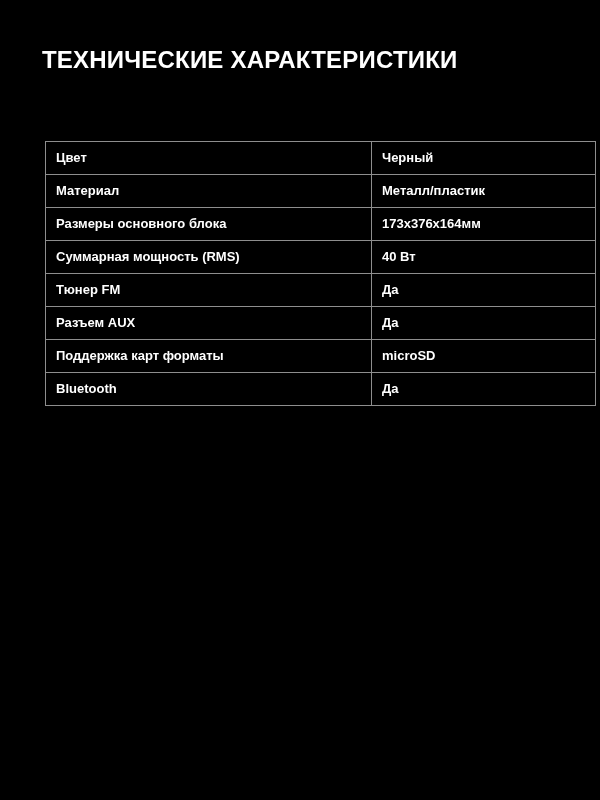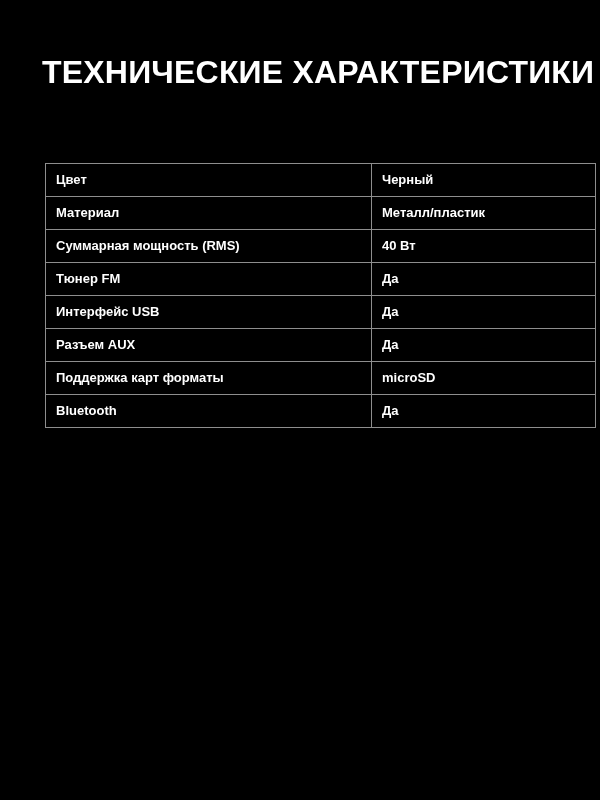--- a/index.html
+++ b/index.html
@@ -16,31 +16,31 @@
   }
   .page {
     position: relative;
     width: 600px;
     height: 800px;
     background: #000000;
   }
   .page-title {
     position: absolute;
     left: 42px;
-    top: 54px;
-    font-size: 32px;
+    top: 46px;
+    font-size: 24px;
     font-weight: bold;
     letter-spacing: 0.2px;
     color: #ffffff;
     white-space: nowrap;
   }
   .spec-table {
     position: absolute;
     left: 45px;
-    top: 163px;
+    top: 141px;
     width: 510px;
     border-collapse: collapse;
     table-layout: fixed;
   }
   .spec-table tr {
     height: 33px;
   }
   .spec-table td {
     border: 1px solid #8e8e8e;
     padding: 0 10px;
@@ -70,29 +70,29 @@
     <tbody>
       <tr>
         <td class="param">Цвет</td>
         <td class="value">Черный</td>
       </tr>
       <tr>
         <td class="param">Материал</td>
         <td class="value">Металл/пластик</td>
       </tr>
       <tr>
+        <td class="param">Размеры основного блока</td>
+        <td class="value">173x376x164мм</td>
+      </tr>
+      <tr>
         <td class="param">Суммарная мощность (RMS)</td>
         <td class="value">40 Вт</td>
       </tr>
       <tr>
         <td class="param">Тюнер FM</td>
-        <td class="value">Да</td>
-      </tr>
-      <tr>
-        <td class="param">Интерфейс USB</td>
         <td class="value">Да</td>
       </tr>
       <tr>
         <td class="param">Разъем AUX</td>
         <td class="value">Да</td>
       </tr>
       <tr>
         <td class="param">Поддержка карт форматы</td>
         <td class="value">microSD</td>
       </tr>

